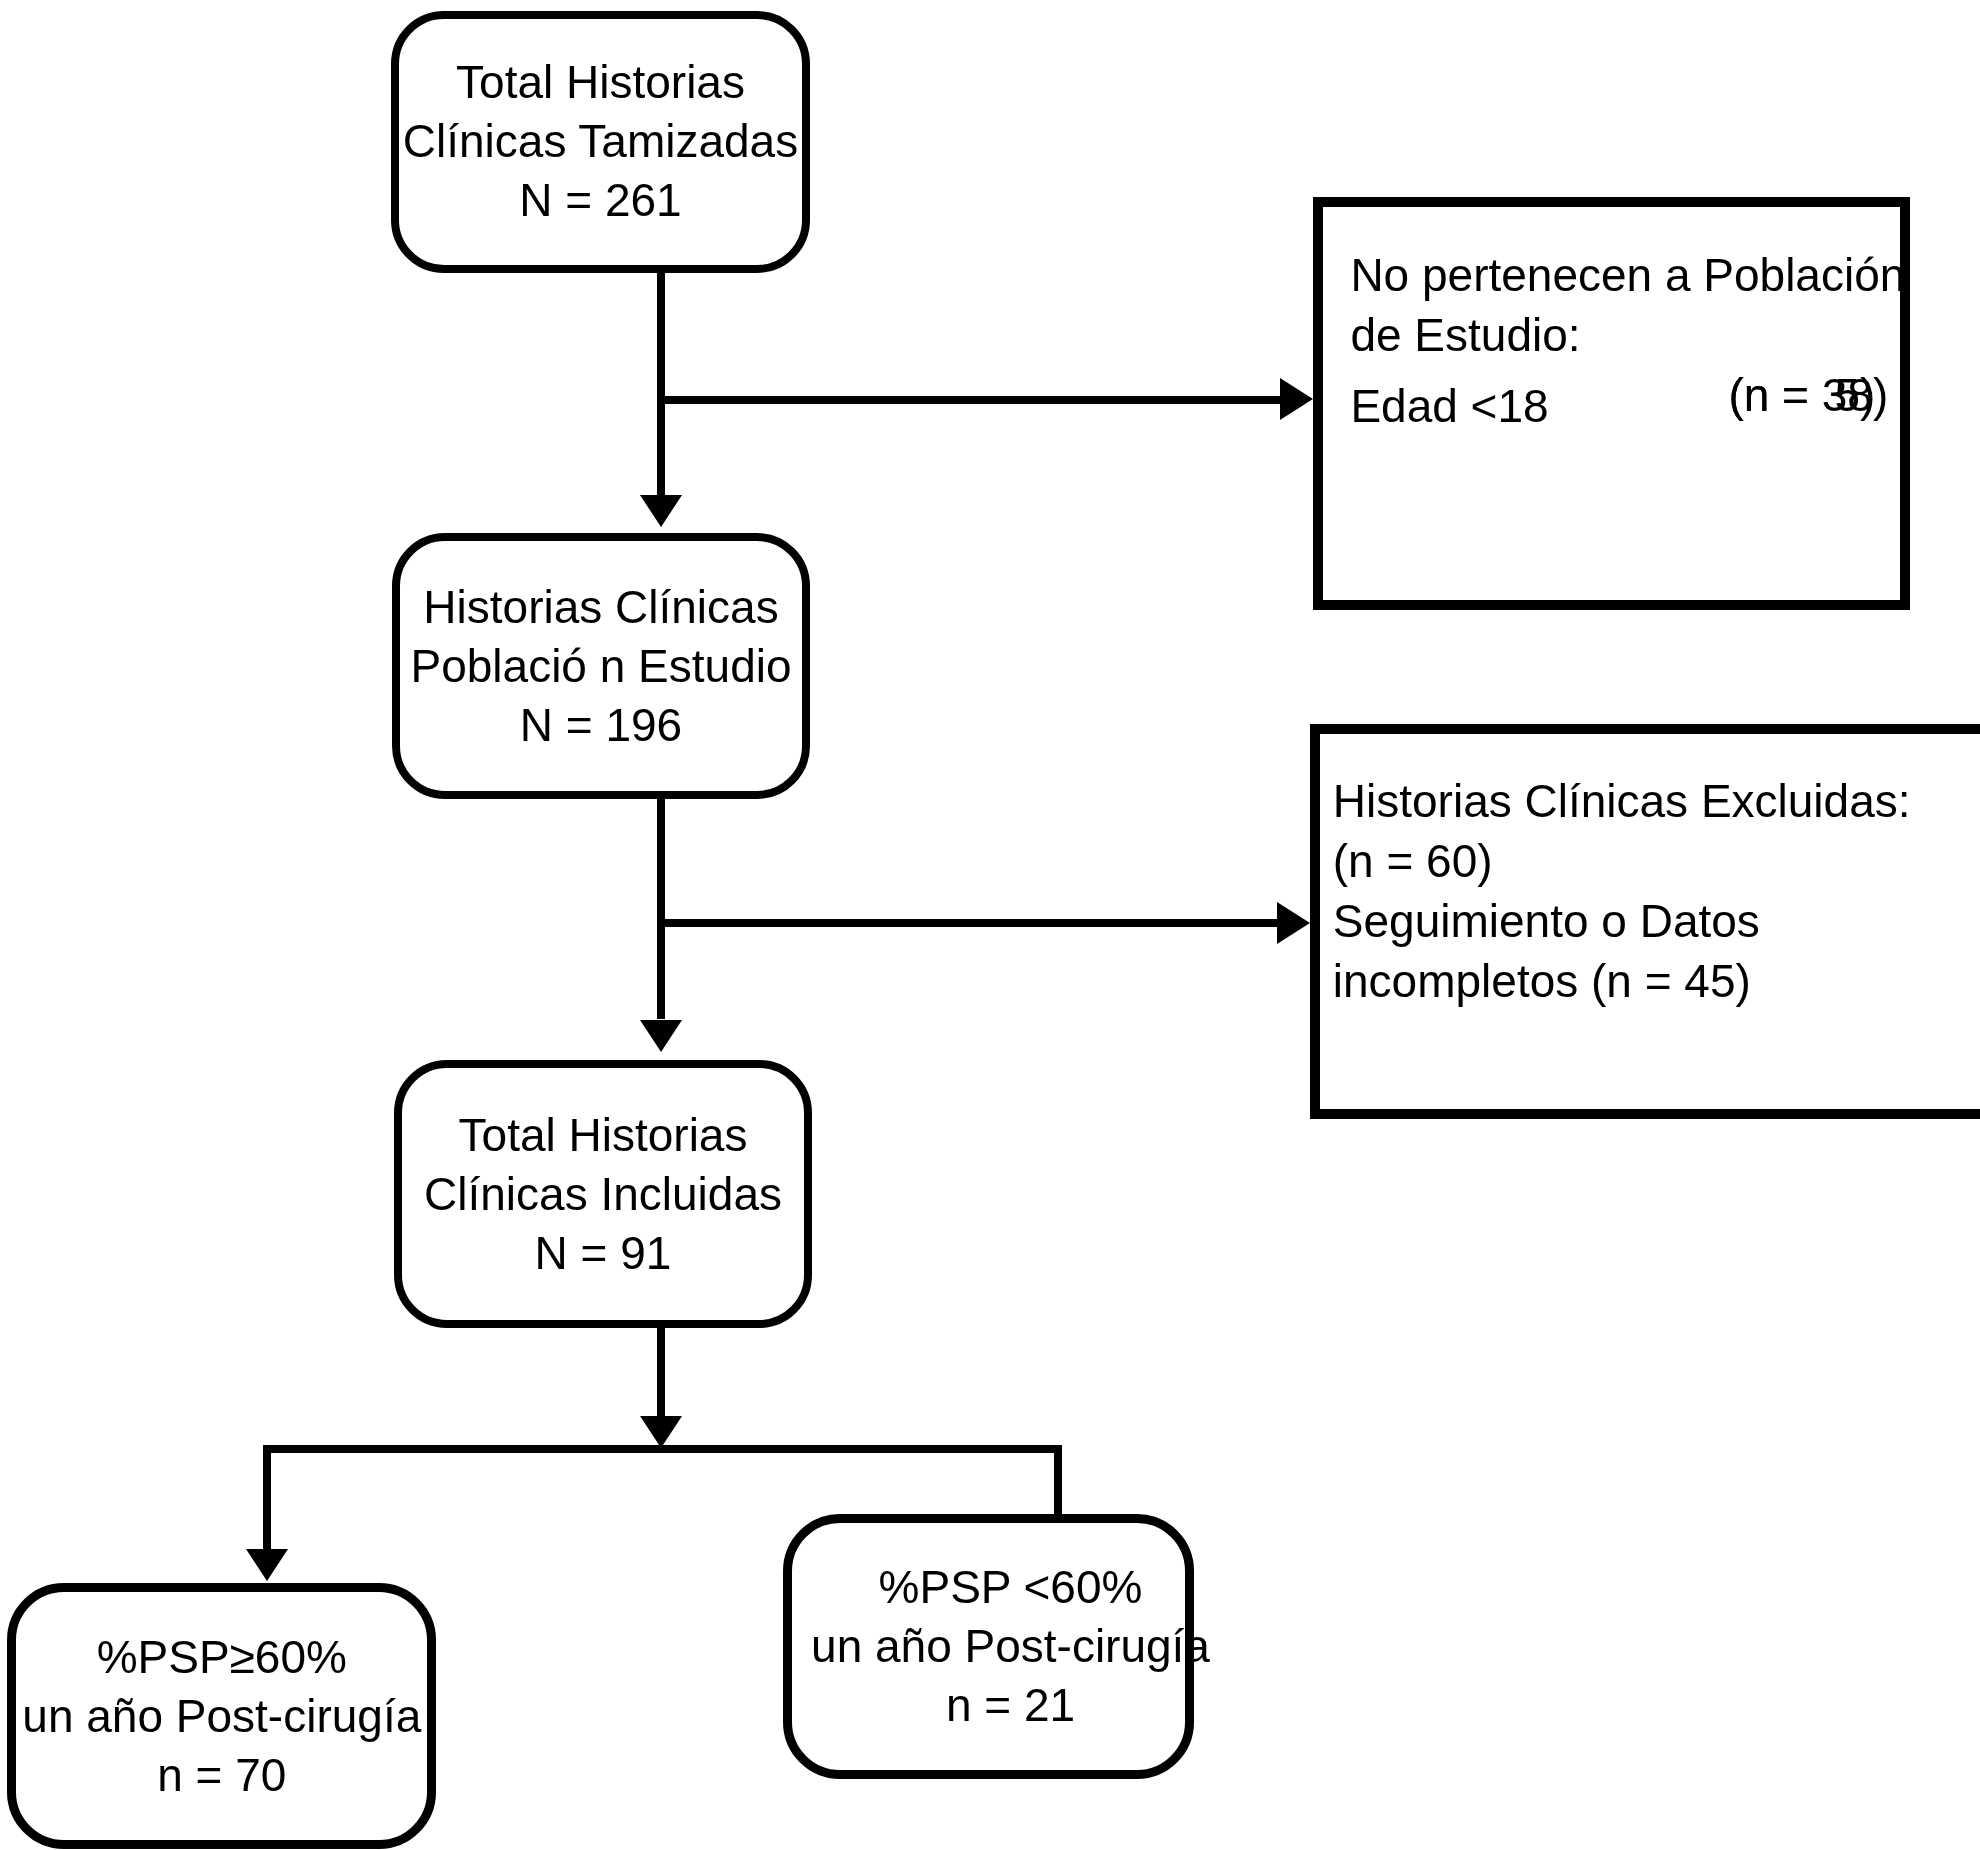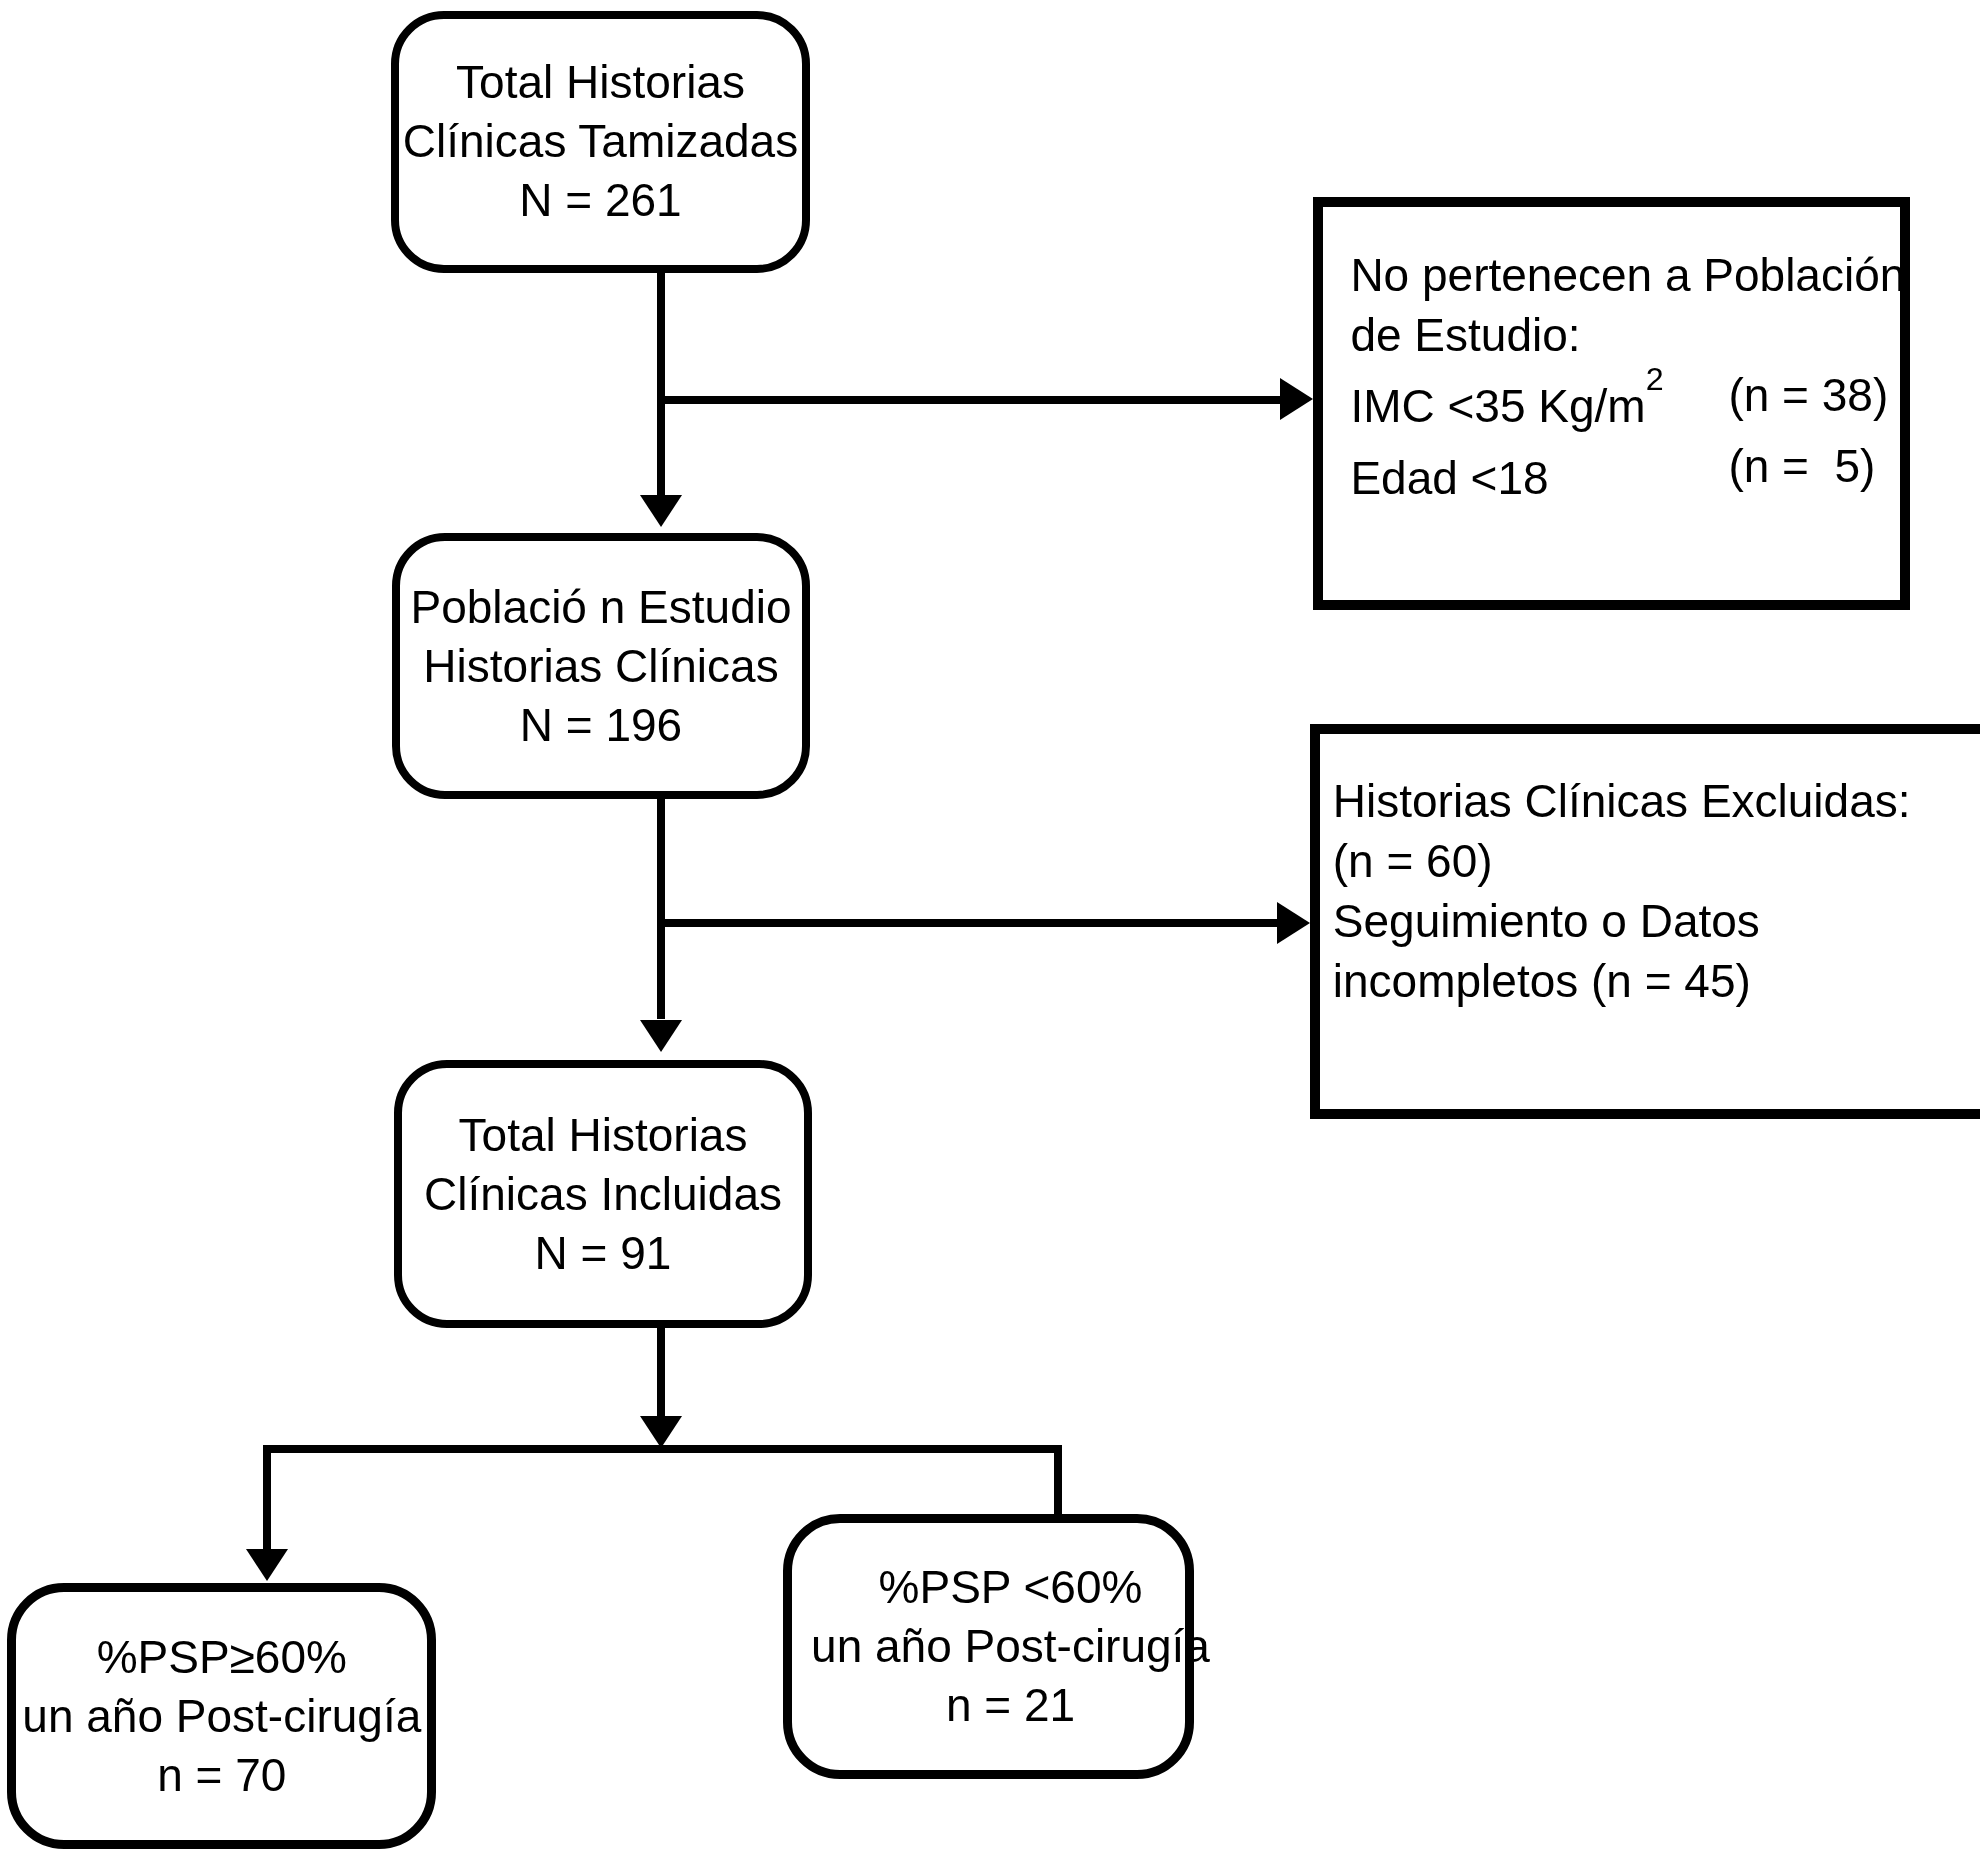--- a/index.html
+++ b/index.html
@@ -105,22 +105,22 @@
     <div class="head-down" style="left:1036px; top:1549px;"></div>
   </div>
 
   <div class="rbox" style="left:391px; top:4.6px; width:419px; height:262px;">
     <div class="tl">Total Historias</div>
     <div class="tl">Clínicas Tamizadas</div>
     <div class="tl">N = 261</div>
   </div>
 
   <div class="rbox" style="left:392px; top:527px; width:418px; height:266px;">
+    <div class="tl">Historias Clínicas</div>
     <div class="tl">Població n Estudio</div>
-    <div class="tl">Historias Clínicas</div>
     <div class="tl">N = 196</div>
   </div>
 
   <div class="rbox" style="left:394px; top:1054px; width:418px; height:268px;">
     <div class="tl">Total Historias</div>
     <div class="tl">Clínicas Incluidas</div>
     <div class="tl">N = 91</div>
   </div>
 
   <div class="rbox thick" style="left:7.3px; top:1577px; width:429px; height:266px;">
@@ -132,21 +132,20 @@
   <div class="rbox thick" style="left:783px; top:1508px; width:411px; height:265px;padding-left:44px;">
     <div class="tl">%PSP &lt;60%</div>
     <div class="tl">un año Post-cirugía</div>
     <div class="tl">n = 21</div>
   </div>
 
   <div class="sbox" style="left:1313px; top:197px; width:597px; height:413px; padding:38px 14.6px 0 27.4px;">
     <div class="tl">No pertenecen a Población</div>
     <div class="tl">de Estudio:</div>
     <div class="item-row">
-      <span><span>IMC &lt;35 Kg/m</span><sup class="sup">2</sup></span>
       <span class="item-n">(n = 38)</span>
     </div>
     <div class="item-row">
       <span><span>Edad &lt;18</span><sup class="sup"></sup></span>
       <span class="item-n">(n =  5)</span>
     </div>
   </div>
 
   <div class="sbox" style="left:1310px; top:724px; width:756px; height:395px; padding:37px 9.1px 0 12.8px;">
     <div class="tl">Historias Clínicas Excluidas:</div>

